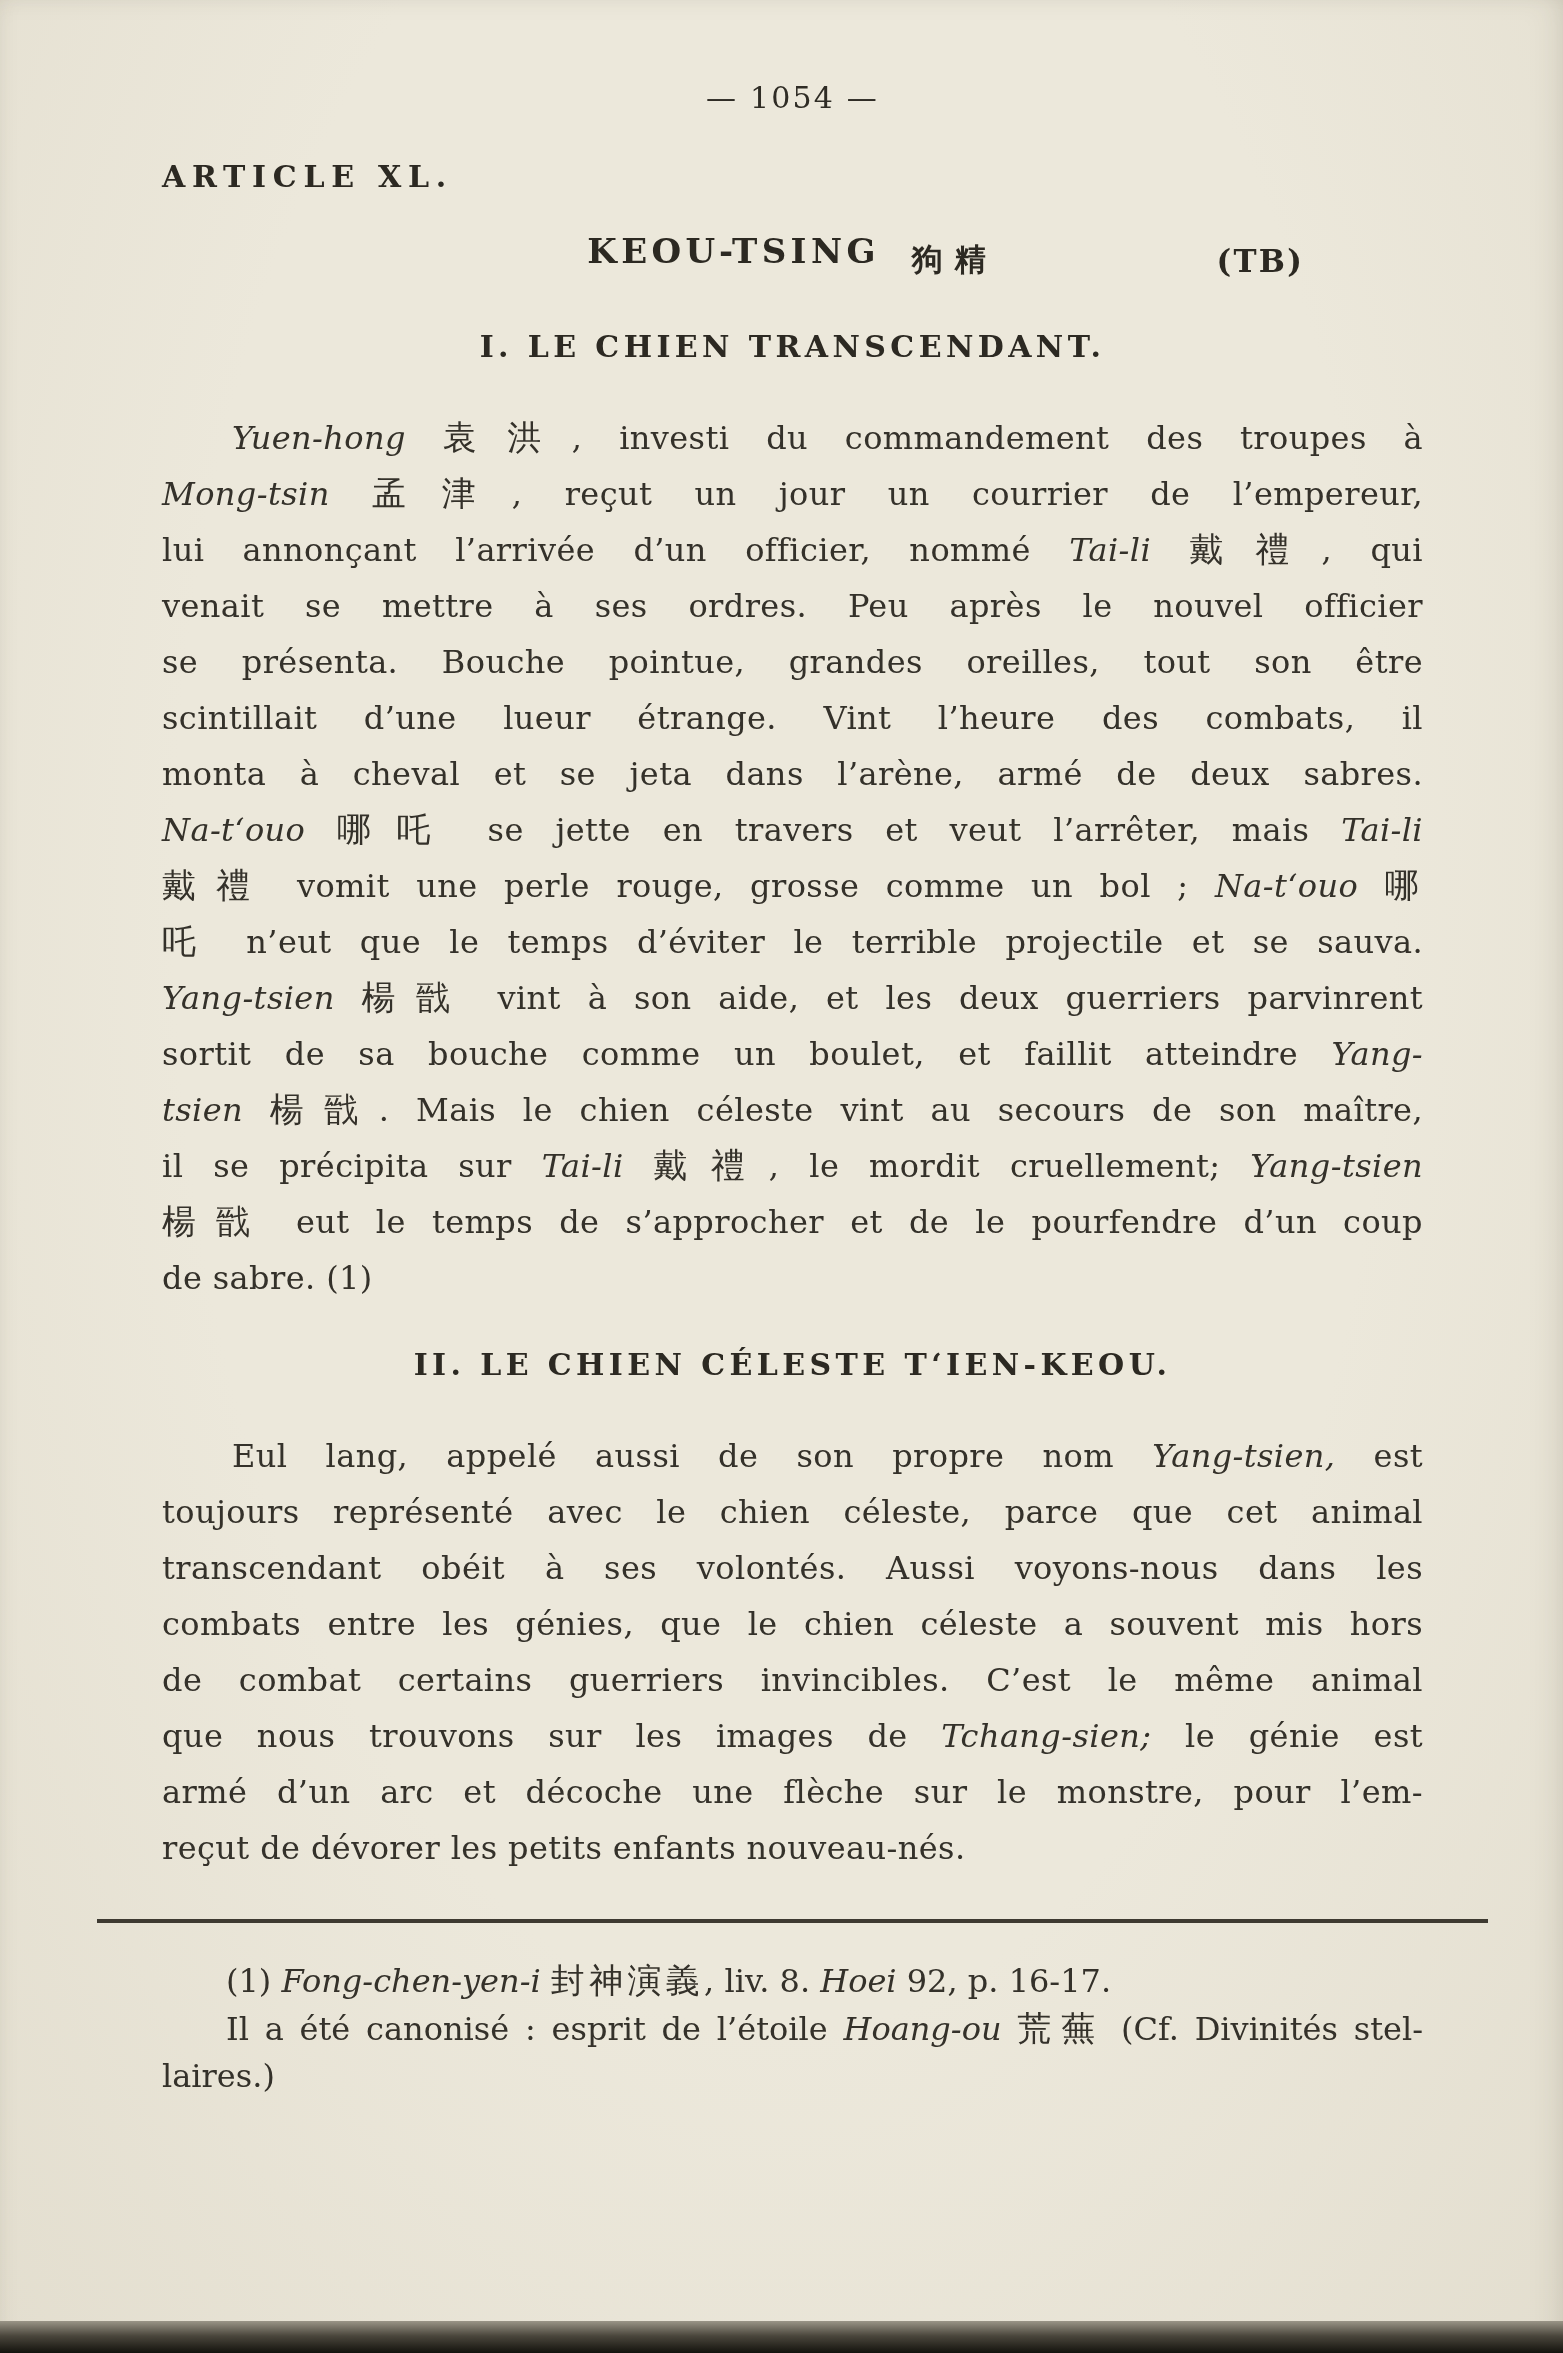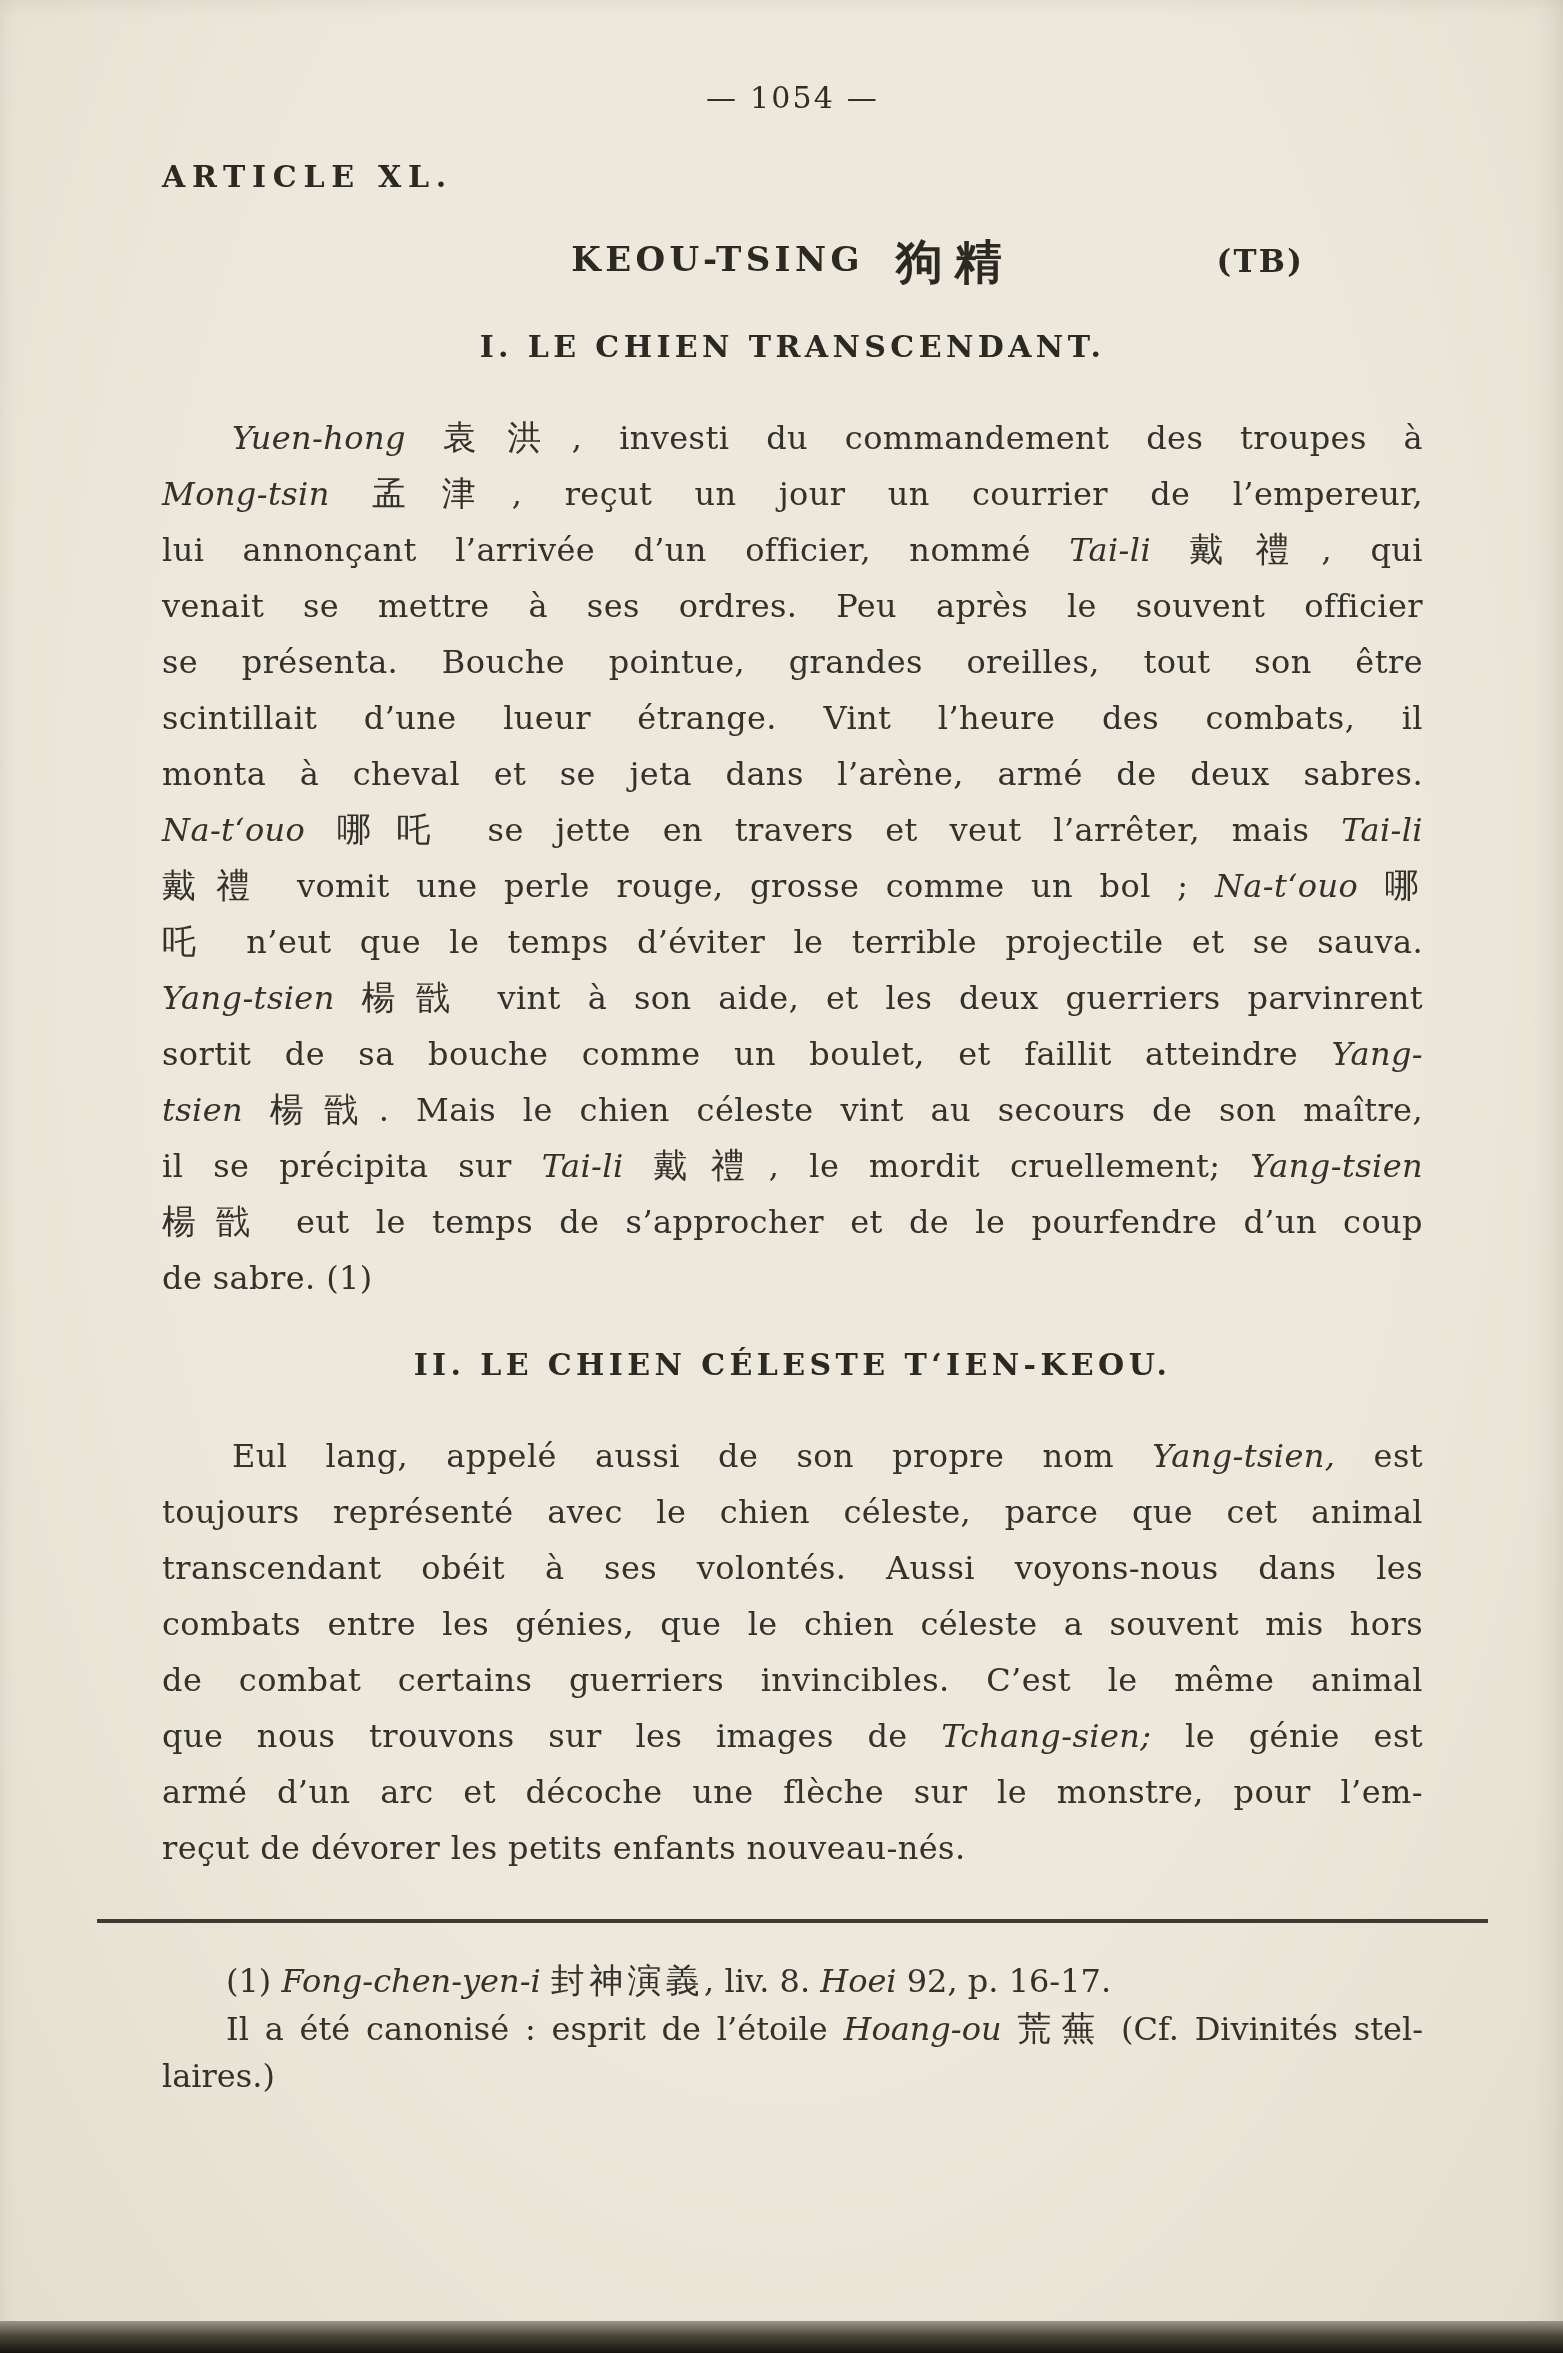--- a/index.html
+++ b/index.html
@@ -30,21 +30,21 @@
   }
   .chapter-heading {
     position: relative; text-align: center;
     margin-bottom: 34px; height: 64px; color: #2c2922;
   }
   .chapter-heading .heading-title {
     font-size: 34px; font-weight: 700; letter-spacing: 4.4px;
     vertical-align: 7.4px;
   }
   .chapter-heading .heading-cjk {
-    font-size: 47px; font-weight: 700; margin-left: 28px; letter-spacing: 12px;
+    font-size: 31px; font-weight: 700; margin-left: 28px; letter-spacing: 12px;
   }
   .chapter-heading .heading-tb {
     position: absolute; right: 119px; top: 12px;
     font-size: 31px; font-weight: 700; letter-spacing: 2.2px;
   }
   .section-title {
     font-size: 30px; font-weight: 700; letter-spacing: 4.4px;
     text-align: center; margin-bottom: 46px; color: #2c2922;
   }
   .section-title.second { margin-top: 41px; }
@@ -85,21 +85,21 @@
       <span class="heading-cjk">狗精</span>
       <span class="heading-tb">(TB)</span>
     </div>
 
     <div class="section-title">I. LE CHIEN TRANSCENDANT.</div>
 
     <div class="body-par">
         <div class="line first-line"><span class="seg-i">Yuen-hong </span><span class="seg-c">袁洪</span><span class="seg-r">, investi du commandement des troupes à</span></div>
         <div class="line"><span class="seg-i">Mong-tsin </span><span class="seg-c">孟津</span><span class="seg-r">, reçut un jour un courrier de l’empereur,</span></div>
         <div class="line"><span class="seg-r">lui annonçant l’arrivée d’un officier, nommé </span><span class="seg-i">Tai-li </span><span class="seg-c">戴禮</span><span class="seg-r">, qui</span></div>
-        <div class="line"><span class="seg-r">venait se mettre à ses ordres. Peu après le souvent officier</span></div>
+        <div class="line"><span class="seg-r">venait se mettre à ses ordres. Peu après le nouvel officier</span></div>
         <div class="line"><span class="seg-r">se présenta. Bouche pointue, grandes oreilles, tout son être</span></div>
         <div class="line"><span class="seg-r">scintillait d’une lueur étrange. Vint l’heure des combats, il</span></div>
         <div class="line"><span class="seg-r">monta à cheval et se jeta dans l’arène, armé de deux sabres.</span></div>
         <div class="line"><span class="seg-i">Na-t‘ouo </span><span class="seg-c">哪吒</span><span class="seg-r"> se jette en travers et veut l’arrêter, mais </span><span class="seg-i">Tai-li</span></div>
         <div class="line"><span class="seg-c">戴禮</span><span class="seg-r"> vomit une perle rouge, grosse comme un bol ; </span><span class="seg-i">Na-t‘ouo </span><span class="seg-c">哪</span></div>
         <div class="line"><span class="seg-c">吒</span><span class="seg-r"> n’eut que le temps d’éviter le terrible projectile et se sauva.</span></div>
         <div class="line"><span class="seg-i">Yang-tsien </span><span class="seg-c">楊戩</span><span class="seg-r"> vint à son aide, et les deux guerriers parvinrent</span></div>
         <div class="line"><span class="seg-r">sortit de sa bouche comme un boulet, et faillit atteindre </span><span class="seg-i">Yang-</span></div>
         <div class="line"><span class="seg-i">tsien </span><span class="seg-c">楊戩</span><span class="seg-r">. Mais le chien céleste vint au secours de son maître,</span></div>
         <div class="line"><span class="seg-r">il se précipita sur </span><span class="seg-i">Tai-li </span><span class="seg-c">戴禮</span><span class="seg-r">, le mordit cruellement; </span><span class="seg-i">Yang-tsien</span></div>

